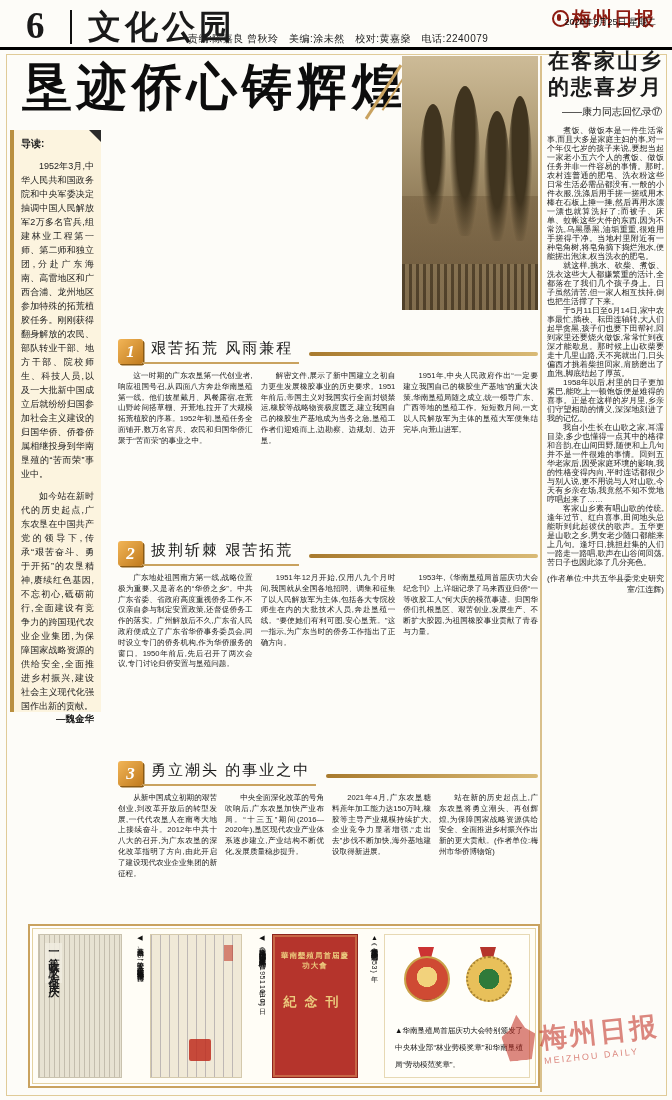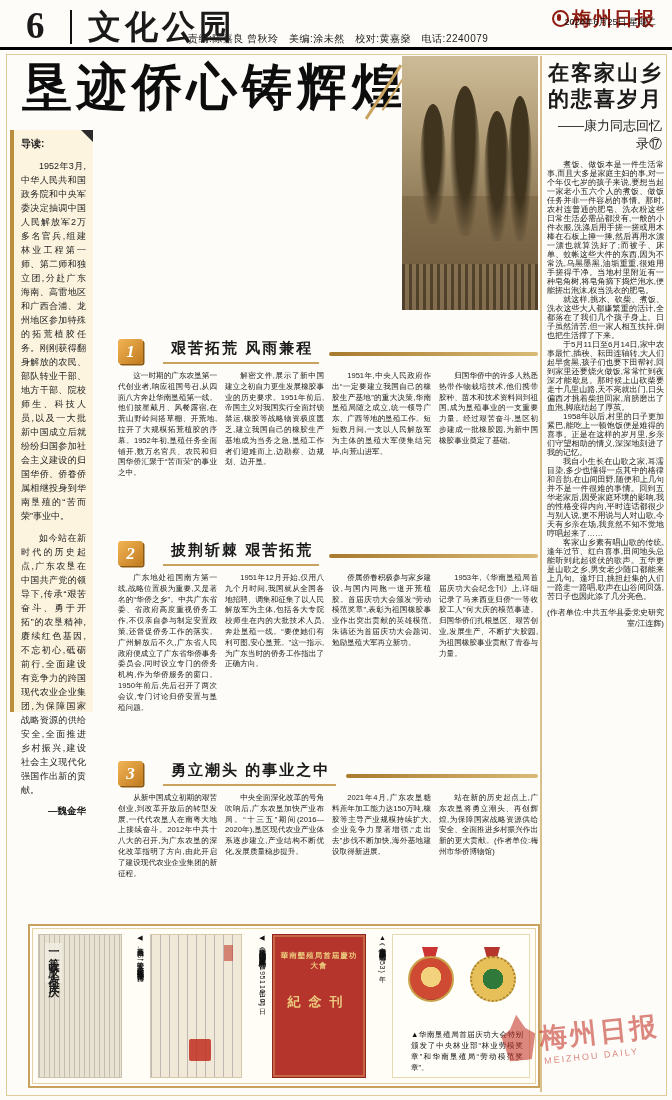--- a/index.html
+++ b/index.html
@@ -21,69 +21,69 @@
   .headline{left:22px;top:54px;font:900 50px/66px "Liberation Serif",serif;letter-spacing:5px;color:#0d0d0d;}
   .slash{background:#c9a25f;}
   .slash.a{left:382px;top:60px;width:3px;height:64px;transform:rotate(33deg);}
   .slash.b{left:394px;top:68px;width:2px;height:46px;transform:rotate(33deg);}
   .photo{left:402px;top:56px;width:136px;height:254px;overflow:hidden;
     background:linear-gradient(180deg,#cdbb97 0%,#b3a07a 28%,#94805d 55%,#74604372 0),
                linear-gradient(180deg,#c8b690,#8a7450 60%,#655137 100%);}
   .ph-fig{position:absolute;border-radius:50% 50% 40% 40%;background:radial-gradient(ellipse at 50% 30%,#40341f 0 45%,rgba(64,52,31,0) 75%);filter:blur(.6px);}
   .photo .g{position:absolute;left:0;bottom:0;width:100%;height:46px;background:repeating-linear-gradient(90deg,rgba(56,44,26,.55) 0 3px,rgba(150,130,95,.5) 3px 7px);}
   
-  .intro{left:10px;top:130px;width:83px;height:582px;background:#fcf4df;border-left:4px solid #b98f3e;
+  .intro{left:10px;top:130px;width:91px;height:582px;background:#fcf4df;border-left:4px solid #b98f3e;
          box-sizing:border-box;padding:7px 7px 6px 7px;}
   .intro::after{content:"";position:absolute;right:0;top:0;border-style:solid;border-width:0 12px 12px 0;border-color:transparent #2b2b2b transparent transparent;}
   .intro-label{font-weight:700;font-size:10px;margin-bottom:4px;}
   .intro-text{font-size:9px;line-height:14px;text-align:justify;color:#222;}
   .intro-text .p{text-indent:2em;margin-top:8px;}
-  .intro-sig{text-align:right;font-weight:700;font-size:9.5px;margin-top:8px;}
+  .intro-sig{text-align:right;font-weight:700;font-size:9.5px;}
   
   .sec{left:118px;width:420px;}
   .sec1{top:334px;} .sec2{top:536px;} .sec3{top:756px;}
   .sec-h{display:flex;align-items:flex-end;height:30px;}
   .sec-num{width:25px;height:25px;border-radius:3px;flex:0 0 25px;
            background:linear-gradient(135deg,#f2b557,#c07a1d);box-shadow:1.5px 1.5px 0 #8a5a14;
            color:#fff;font:italic 700 17px/25px "Liberation Serif",serif;text-align:center;}
-  .sec-t{font-weight:700;font-size:15px;letter-spacing:2px;padding:0 6px 4px 8px;border-bottom:2px solid #c9a25f;margin-left:20px;}
+  .sec-t{font-weight:400;font-size:15px;letter-spacing:2px;padding:0 6px 4px 8px;border-bottom:2px solid #c9a25f;}
   .sec-line{flex:1;height:4px;border-radius:2px;margin:0 0 8px 10px;background:linear-gradient(90deg,#a87a2e,#d9ba76);}
   .sec-body{display:flex;gap:8px;margin-top:7px;}
   .sec-body .col{flex:1;font-size:7.6px;line-height:10.8px;text-align:justify;color:#222;text-indent:2em;}
   
   .gallery{left:28px;top:924px;width:512px;height:164px;box-sizing:border-box;background:#fffdf6;
            border:2px solid #c9a25f;box-shadow:inset 0 0 0 2px #fff,inset 0 0 0 3px #e4d2a2;
            display:flex;gap:6px;padding:8px;}
   .clip{width:82px;position:relative;background:#e7e2d2;border:1px solid #c9c2ae;
         background-image:repeating-linear-gradient(90deg,rgba(70,60,45,.22) 0 1px,transparent 1px 5px);}
   .clip-title{position:absolute;left:6px;top:8px;writing-mode:vertical-rl;font:700 11px "Liberation Serif",serif;letter-spacing:4px;color:#1c1c1c;background:rgba(240,236,224,.85);padding:2px 1px;}
   .vcap{writing-mode:vertical-rl;font-size:7px;line-height:8.5px;letter-spacing:.5px;color:#111;height:100%;}
   .vc1{width:16px;} .vc2{width:18px;} .vc3{width:14px;}
   .letter{width:90px;position:relative;background:#f0e9d7;border:1px solid #d4c9ac;
           background-image:repeating-linear-gradient(90deg,rgba(60,55,90,.28) 0 1px,transparent 1px 9px);}
   .letter .seal{position:absolute;left:38px;bottom:16px;width:22px;height:22px;background:rgba(190,45,30,.85);border-radius:2px;}
   .letter .seal2{position:absolute;right:8px;top:10px;width:9px;height:16px;background:rgba(190,45,30,.55);}
-  .booklet{width:94px;box-sizing:border-box;background:#b5342c;border:1px solid #8d241e;box-shadow:inset 0 0 0 2px rgba(235,200,120,.35);
+  .booklet{width:86px;box-sizing:border-box;background:#b5342c;border:1px solid #8d241e;box-shadow:inset 0 0 0 2px rgba(235,200,120,.35);
            color:#eccb7e;text-align:center;padding:16px 5px 6px;}
   .booklet .t1{font-size:7.5px;font-weight:700;letter-spacing:1px;line-height:10px;}
   .booklet .t2{font-size:13px;font-weight:700;letter-spacing:8px;margin-top:22px;}
   .badges{flex:1;position:relative;background:#fffef9;border:1px solid #e7d9b4;}
   .badges .row{display:flex;justify-content:center;gap:16px;margin-top:12px;}
   .medal{width:46px;height:52px;position:relative;}
   .medal .rib{position:absolute;left:15px;top:0;width:16px;height:12px;background:#c33;clip-path:polygon(0 0,100% 0,80% 100%,20% 100%);}
   .medal .disc{position:absolute;left:1px;top:9px;width:42px;height:42px;border-radius:50%;}
   .m1 .disc{border:2px solid #caa24a;background:radial-gradient(circle at 50% 45%,#f2d27c 0 32%,#cf4a33 33% 72%,#8d241e 73%);}
   .m2 .rib{background:#b5342c;}
   .m2 .disc{border:2px dotted #a8832f;background:radial-gradient(circle,#2f7a3a 0 34%,#e8c05a 35% 74%,#caa24a 75%);}
-  .cap4{position:absolute;left:18px;right:6px;bottom:4px;font-size:7.5px;line-height:11px;text-align:justify;color:#111;}
+  .cap4{position:absolute;left:10px;right:6px;bottom:4px;font-size:7.5px;line-height:17px;text-align:justify;color:#111;}
   
   .sb-divider{left:540px;top:56px;width:2px;height:1036px;background:#d9c08c;}
-  .sidebar{left:547px;top:60px;width:117px;}
+  .sidebar{left:547px;top:48px;width:117px;}
   .sb-title{font-weight:900;font-size:21px;line-height:26px;letter-spacing:2px;text-align:center;}
-  .sb-sub{font-size:13px;text-align:right;margin:5px 2px 7px 0;color:#222;}
+  .sb-sub{font-size:10px;text-align:right;margin:5px 2px 7px 0;color:#222;}
   .sb-body{font-size:8px;line-height:9px;text-align:justify;color:#222;}
   .sb-body .p{text-indent:2em;}
   .sb-attr{font-size:8px;margin-top:6px;text-align:right;}
   
   .wm{left:497px;top:1002px;width:172px;height:92px;transform:rotate(-6deg);opacity:.55;pointer-events:none;}
   .wm-flame{position:absolute;left:6px;top:6px;width:34px;height:46px;background:#c0281c;
             clip-path:polygon(50% 0,72% 30%,100% 45%,82% 100%,18% 100%,0 45%,28% 30%);border-radius:6px;}
   .wm-text{position:absolute;left:44px;top:14px;color:#c0281c;font:700 27px "Liberation Serif",serif;letter-spacing:3px;}
   .wm-sub{position:absolute;left:46px;top:50px;color:#c0281c;font-size:9px;letter-spacing:2px;}
 </style>
@@ -124,34 +124,32 @@
   <div class="abs sec sec1">
     <div class="sec-h">
       <div class="sec-num">1</div>
       <div class="sec-t">艰苦拓荒 风雨兼程</div>
       <div class="sec-line"></div>
     </div>
     <div class="sec-body">
       <div class="col">这一时期的广东农垦第一代创业者,响应祖国号召,从四面八方奔赴华南垦殖第一线。他们披星戴月、风餐露宿,在荒山野岭间搭草棚、开荒地,拉开了大规模拓荒植胶的序幕。1952年初,垦殖任务全面铺开,数万名官兵、农民和归国华侨汇聚于“苦而荣”的事业之中。</div>
       <div class="col">解密文件,展示了新中国建立之初自力更生发展橡胶事业的历史要求。1951年前后,帝国主义对我国实行全面封锁禁运,橡胶等战略物资极度匮乏,建立我国自己的橡胶生产基地成为当务之急,垦殖工作者们迎难而上,边勘察、边规划、边开垦。</div>
       <div class="col">1951年,中央人民政府作出“一定要建立我国自己的橡胶生产基地”的重大决策,华南垦殖局随之成立,统一领导广东、广西等地的垦殖工作。短短数月间,一支以人民解放军为主体的垦殖大军便集结完毕,向荒山进军。</div>
-      <div class="col">归国华侨中的许多人熟悉热带作物栽培技术,他们携带胶种、苗木和技术资料回到祖国,成为垦殖事业的一支重要力量。经过艰苦奋斗,垦区初步建成一批橡胶园,为新中国橡胶事业奠定了基础。</div>
     </div>
   </div>
 
   <div class="abs sec sec2">
     <div class="sec-h">
       <div class="sec-num">2</div>
       <div class="sec-t">披荆斩棘 艰苦拓荒</div>
       <div class="sec-line"></div>
     </div>
     <div class="sec-body">
       <div class="col">广东地处祖国南方第一线,战略位置极为重要,又是著名的“华侨之乡”。中共广东省委、省政府高度重视侨务工作,不仅亲自参与制定安置政策,还督促侨务工作的落实。广州解放后不久,广东省人民政府便成立了广东省华侨事务委员会,同时设立专门的侨务机构,作为华侨服务的窗口。1950年前后,先后召开了两次会议,专门讨论归侨安置与垦殖问题。</div>
       <div class="col">1951年12月开始,仅用八九个月时间,我国就从全国各地招聘、调集和征集了以人民解放军为主体,包括各大专院校师生在内的大批技术人员,奔赴垦殖一线。“要使她们有利可图,安心垦荒。”这一指示,为广东当时的侨务工作指出了正确方向。</div>
-      <div class="col">侨属侨眷积极参与家乡建设,与国内同胞一道开荒植胶。首届庆功大会颁发“劳动模范奖章”,表彰为祖国橡胶事业作出突出贡献的英雄模范,朱德还为首届庆功大会题词,勉励垦殖大军再立新功。</div>
       <div class="col">1953年,《华南垦殖局首届庆功大会纪念刊》上,详细记录了马来西亚归侨“一等收胶工人”何大庆的模范事迹。归国华侨们扎根垦区、艰苦创业,发展生产、不断扩大胶园,为祖国橡胶事业贡献了青春与力量。</div>
     </div>
   </div>
 
   <div class="abs sec sec3">
     <div class="sec-h">
       <div class="sec-num">3</div>
       <div class="sec-t">勇立潮头 的事业之中</div>
       <div class="sec-line"></div>
     </div>

